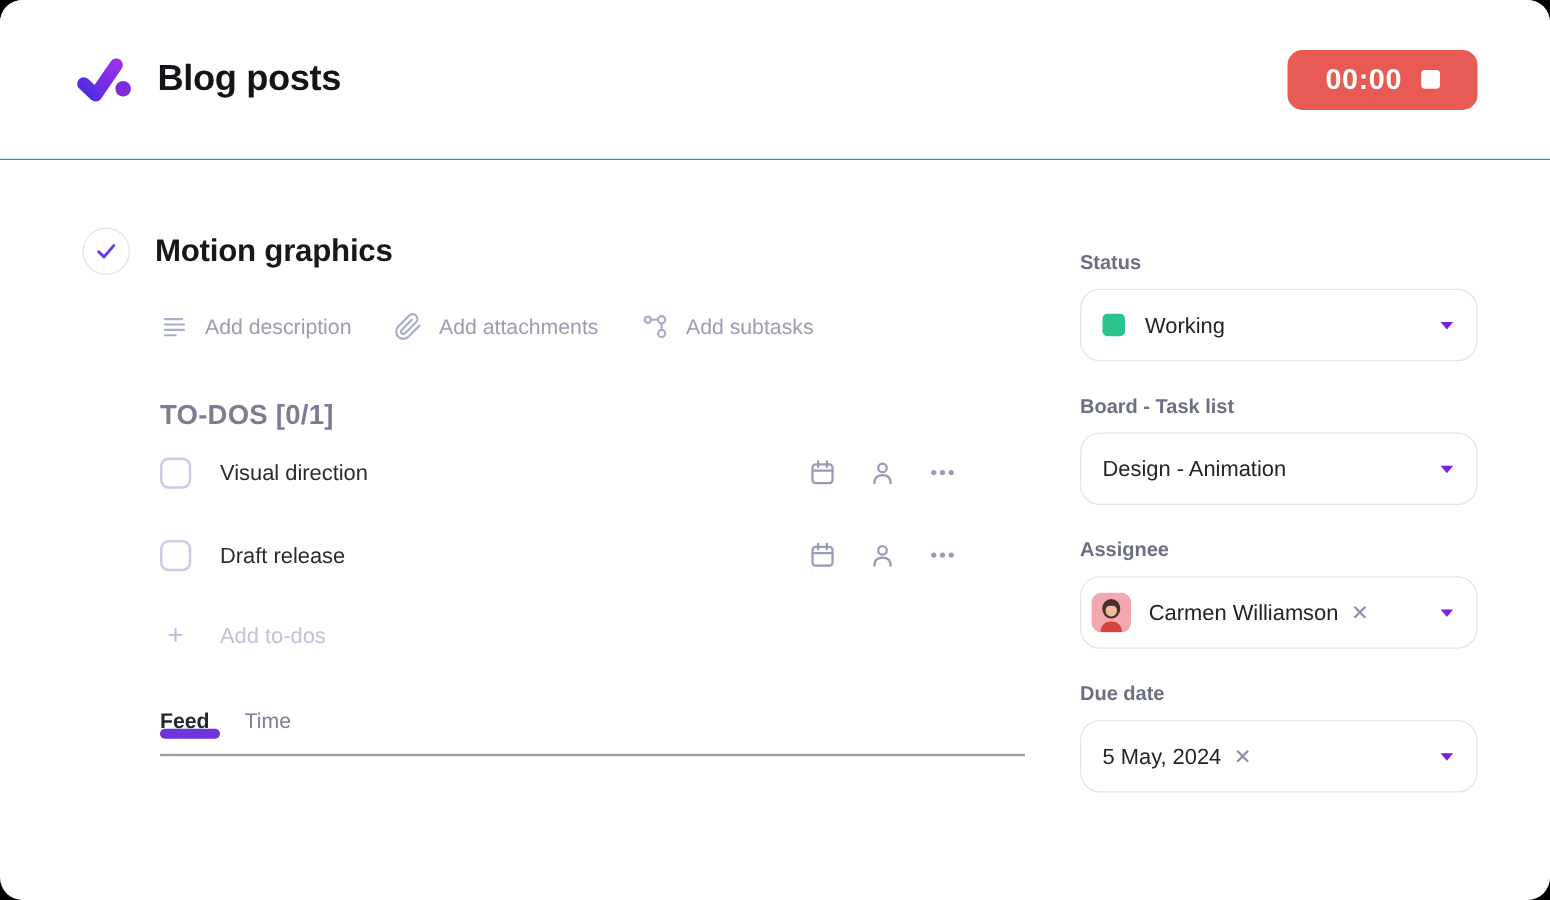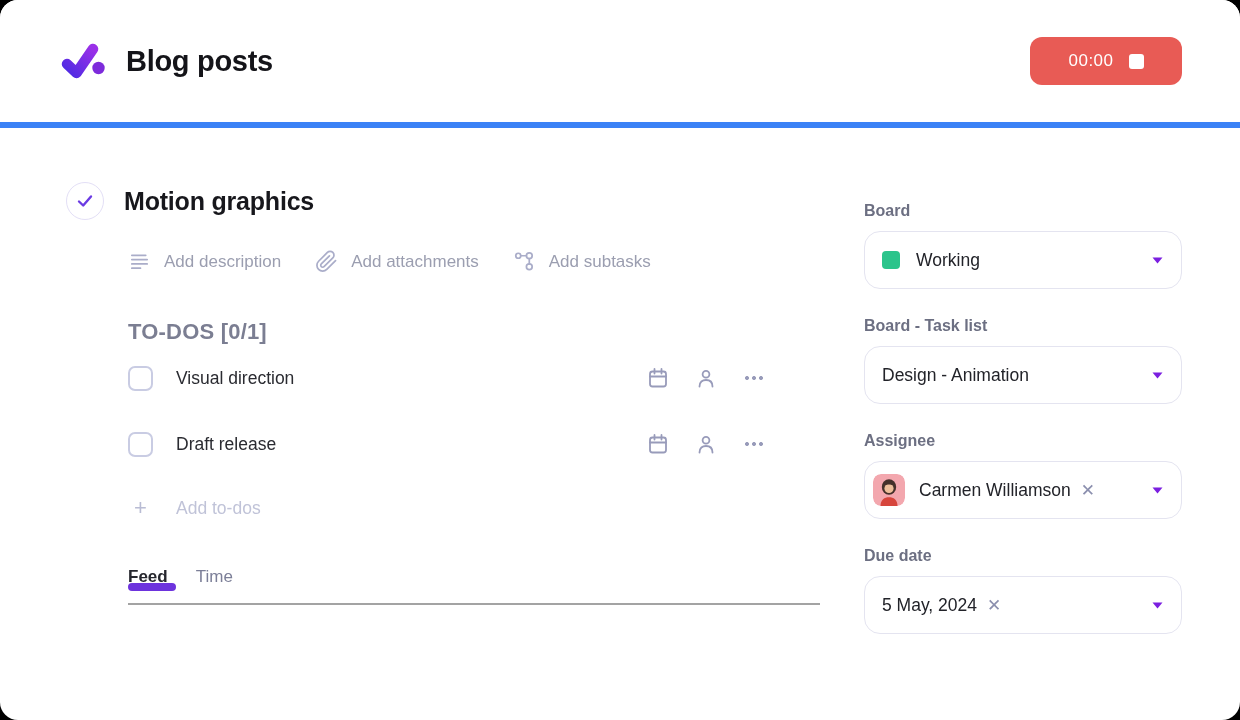--- a/index.html
+++ b/index.html
@@ -4,32 +4,32 @@
 <style>
   * { margin:0; padding:0; box-sizing:border-box; }
   html,body { background:#000; font-family:"Liberation Sans","DejaVu Sans",sans-serif; }
   .screen {
     position:relative; width:1240px; height:720px; margin:0 auto;
     background:#fff; border-radius:18px; overflow:hidden;
   }
   
   .header {
     height:128px; display:flex; align-items:center;
-    padding:0 58px 0 60px; border-bottom:6px solid #3b82f6; background:#fff;
+    padding:0 58px 0 60px; border-bottom:1px solid #3b82f6; background:#fff;
   }
   .logo { width:46px; height:42px; flex:0 0 auto; }
   .board-title {
     margin-left:20px; font-size:29px; font-weight:700; color:#141419; letter-spacing:-0.3px;
   }
   .timer-btn {
     margin-left:auto; width:152px; height:48px; border:none; cursor:pointer;
     background:#E85B55; border-radius:12px; color:#fff;
     display:flex; align-items:center; justify-content:center; gap:15px;
   }
-  .timer-value { font-size:17px; font-weight:400; letter-spacing:0.5px; font-family:"Liberation Sans",sans-serif; }
+  .timer-value { font-size:23px; font-weight:700; letter-spacing:0.5px; font-family:"Liberation Sans",sans-serif; }
   .stop-square { width:15px; height:15px; background:#fff; border-radius:3px; }
   
   .main { display:flex; padding:54px 58px 0 66px; }
   .left-col { width:754px; }
   .right-col { margin-left:auto; width:318px; padding-top:20px; }
   
   .task-header { display:flex; align-items:center; gap:20px; }
   .check-circle {
     width:38px; height:38px; border-radius:50%; border:1.5px solid #E3DFF6;
     display:flex; align-items:center; justify-content:center; background:#fff; cursor:pointer; flex:0 0 auto;
@@ -195,21 +195,21 @@
             <span>Time</span>
           </div>
         </div>
 
       </div>
     </div>
 
     <div class="right-col">
 
       <div class="group">
-        <div class="group-label">Board</div>
+        <div class="group-label">Status</div>
         <div class="select">
           <span class="status-swatch" style="background:#2BC48B"></span>
           <span class="select-value">Working</span>
           <svg class="dd-arrow" width="13" height="9" viewBox="0 0 13 9">
             <path d="M1.5 1.5 L6.5 7.5 L11.5 1.5 Z" fill="#7B1FE0"></path>
           </svg>
         </div>
       </div>
 
       <div class="group">

